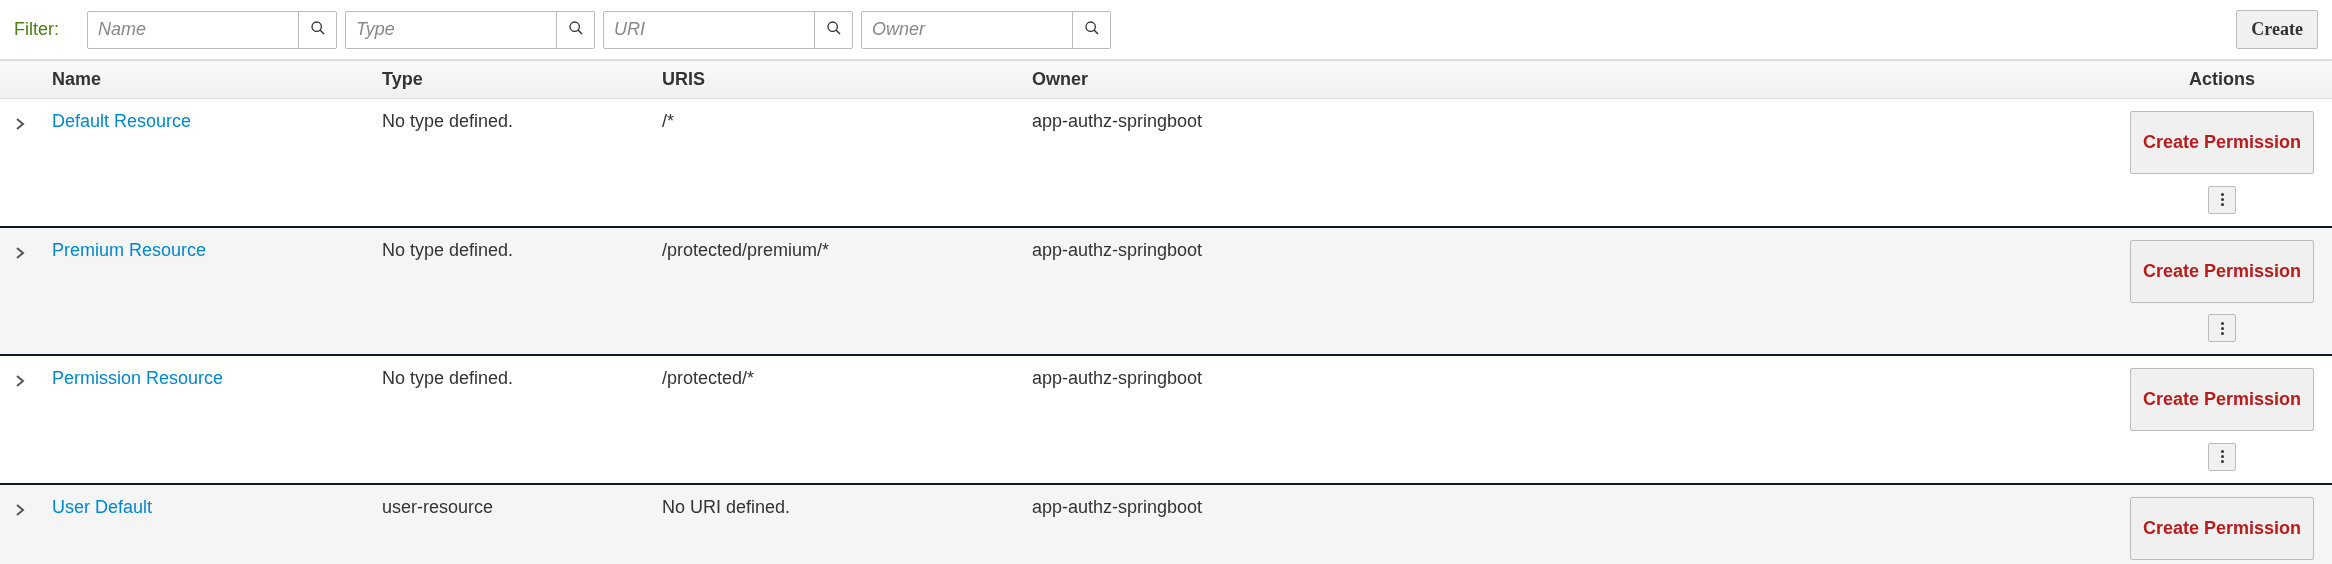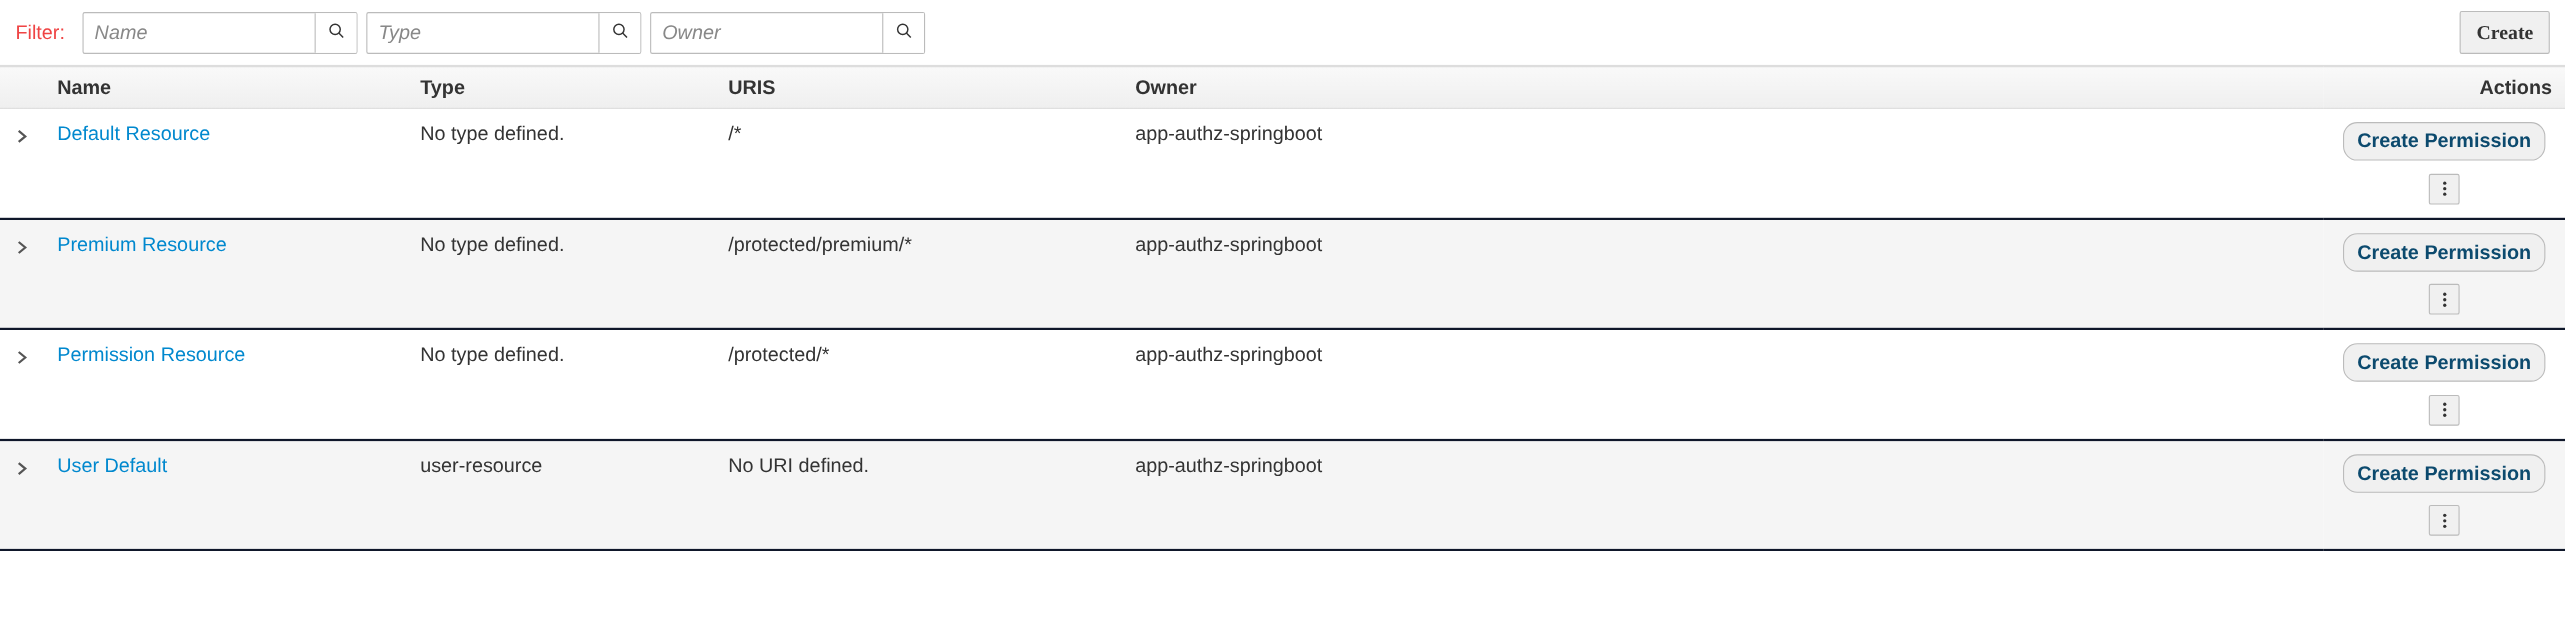--- a/index.html
+++ b/index.html
@@ -16,22 +16,22 @@
     .filter-bar {
       display: flex;
       align-items: center;
       padding: 10px 14px;
       gap: 8px;
       background: #fff;
       border-bottom: 1px solid #ddd;
     }
     .filter-label {
       font-weight: normal;
-      margin-right: 8px;
-      color: #ef4444;
+      margin-right: 20px;
+      color: #4d7c0f;
     }
     .search-group {
       display: inline-flex;
       align-items: stretch;
       border: 1px solid #bbb;
       border-radius: 2px;
       background: #fff;
       height: 38px;
     }
     .search-group input {
@@ -84,21 +84,21 @@
     thead th {
       text-align: left;
       font-weight: bold;
       background: linear-gradient(#f9f9f9, #efefef);
       border-top: 1px solid #ddd;
       border-bottom: 1px solid #ddd;
       padding: 8px 12px;
       color: #333;
     }
     thead th.actions-header {
-      text-align: right;
+      text-align: center;
     }
     tbody tr {
       border-bottom: 2px solid #0f172a;
     }
     tbody tr:nth-child(even) {
       background: #f5f5f5;
     }
     tbody td {
       padding: 12px;
       vertical-align: top;
@@ -120,26 +120,26 @@
       cursor: pointer;
     }
     td.actions-cell {
       text-align: center;
       white-space: nowrap;
       width: 220px;
     }
     .action-btn {
       border: 1px solid #bbb;
       background: #f0f0f0;
-      padding: 6px 12px;
+      padding: 20px 12px;
       font-size: 18px;
       font-weight: bold;
-      color: #0c4a6e;
-      cursor: pointer;
-      border-radius: 13px;
+      color: #b91c1c;
+      cursor: pointer;
+      border-radius: 2px;
       margin-bottom: 6px;
     }
     .kebab-btn {
       display: inline-flex;
       align-items: center;
       justify-content: center;
       border: 1px solid #bbb;
       background: #f0f0f0;
       width: 28px;
       height: 28px;
@@ -187,20 +187,31 @@
     <button class="search-btn">
       <span>
         <svg viewBox="0 0 24 24">
             <circle cx="10" cy="10" r="7"></circle>
             <line x1="21" y1="21" x2="15" y2="15"></line>
           </svg>
       </span>
     </button>
   </div>
 
+  <div class="search-group">
+    <input type="text" placeholder="URI" style="">
+    <button class="search-btn">
+      <span>
+        <svg viewBox="0 0 24 24">
+            <circle cx="10" cy="10" r="7"></circle>
+            <line x1="21" y1="21" x2="15" y2="15"></line>
+          </svg>
+      </span>
+    </button>
+  </div>
 
   <div class="search-group">
     <input type="text" placeholder="Owner" style="">
     <button class="search-btn">
       <span>
         <svg viewBox="0 0 24 24">
             <circle cx="10" cy="10" r="7"></circle>
             <line x1="21" y1="21" x2="15" y2="15"></line>
           </svg>
       </span>

